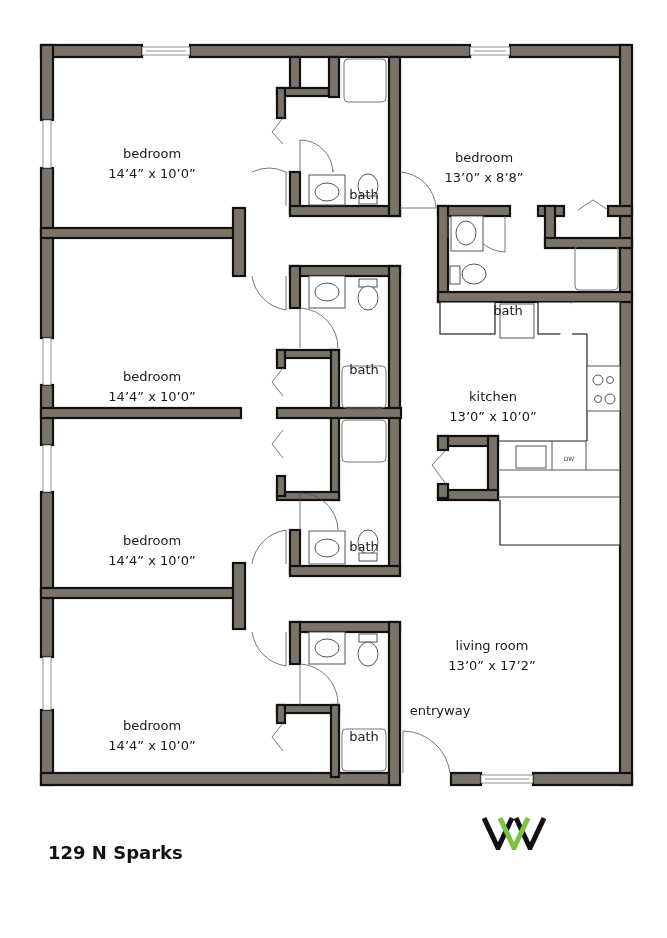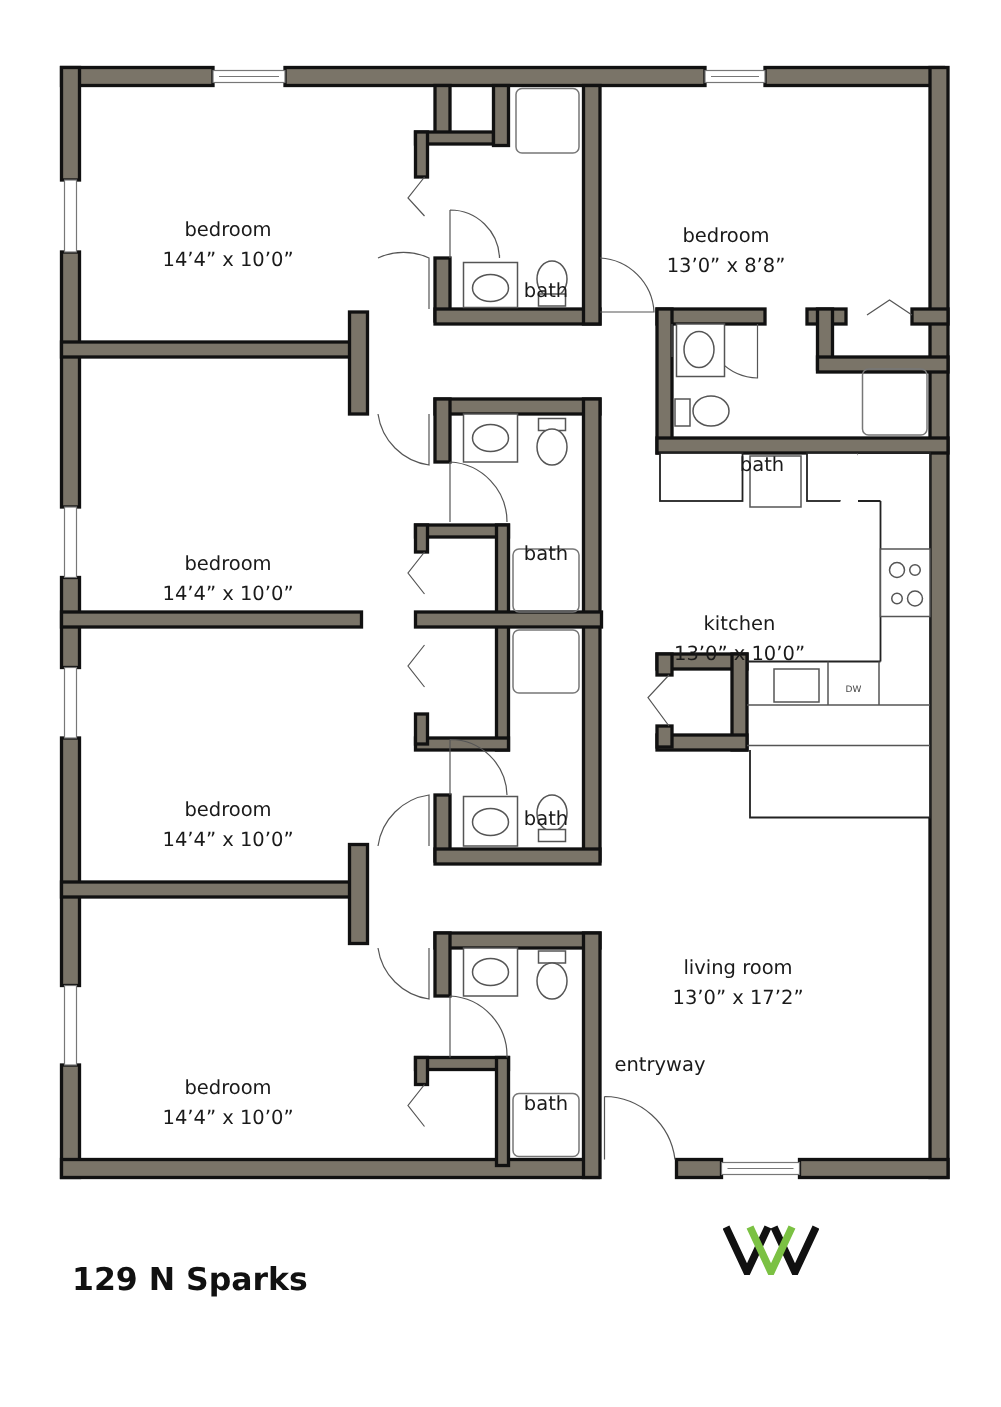--- a/index.html
+++ b/index.html
@@ -6,21 +6,21 @@
   body { width:667px; height:938px; position:relative; overflow:hidden; font-family:"Liberation Sans", sans-serif; }
   #plan { position:absolute; left:0; top:0; width:667px; height:938px; }
   .wall { fill:#7a7468; stroke:#111; stroke-width:2.2; }
   .win { fill:#fff; stroke:#777; stroke-width:0.8; }
   .fix { fill:#fff; stroke:#555; stroke-width:1; }
   .fix2 { fill:none; stroke:#777; stroke-width:1; }
   .door { fill:none; stroke:#555; stroke-width:0.8; }
   .cab { fill:#fff; stroke:#222; stroke-width:1.2; }
   .label { position:absolute; text-align:center; color:#1a1a1a; font-family:"DejaVu Sans", sans-serif; font-size:13px; line-height:20px; transform:translateX(-50%); white-space:nowrap;margin-top:43px; }
   .label span { display:block; }
-  .addr { position:absolute; left:48px; top:838px; font-family:"DejaVu Sans", sans-serif; font-weight:bold; font-size:21px; line-height:30px; color:#111; }
+  .addr { position:absolute; left:48px; top:838px; font-family:"DejaVu Sans", sans-serif; font-weight:bold; font-size:18px; line-height:30px; color:#111; }
   .logo { position:absolute; left:412px; top:812px; width:218px; height:86px; }
   .logo .mark { position:absolute; left:70px; top:4px; }
   .logo .word { position:absolute; left:4px; top:36px; font-family:"DejaVu Sans", sans-serif; font-size:24px; letter-spacing:-0.5px; white-space:nowrap; line-height:26px; }
   .logo .w1 { color:#111; font-weight:bold; }
   .logo .w2 { color:#7bc143; }
   .logo .sub { position:absolute; left:4px; top:66px; width:210px; display:flex; align-items:center; gap:6px; font-family:"DejaVu Sans", sans-serif; font-size:15px; color:#222; }
   .logo .sub .line { flex:1; height:2px; background:#111; }
 </style>
 </head>
 <body>
@@ -200,21 +200,21 @@
   <span>14’4” x 10’0”</span>
 </div>
 <div class="label" style="left:152px;top:488px;">
   <span>bedroom</span>
   <span>14’4” x 10’0”</span>
 </div>
 <div class="label" style="left:152px;top:673px;">
   <span>bedroom</span>
   <span>14’4” x 10’0”</span>
 </div>
-<div class="label" style="left:493px;top:364px;">
+<div class="label" style="left:493px;top:344px;">
   <span>kitchen</span>
   <span>13’0” x 10’0”</span>
 </div>
 <div class="label" style="left:492px;top:593px;">
   <span>living room</span>
   <span>13’0” x 17’2”</span>
 </div>
 
 <div class="label" style="left:364px;top:142px;">bath</div>
 <div class="label" style="left:364px;top:317px;">bath</div>

